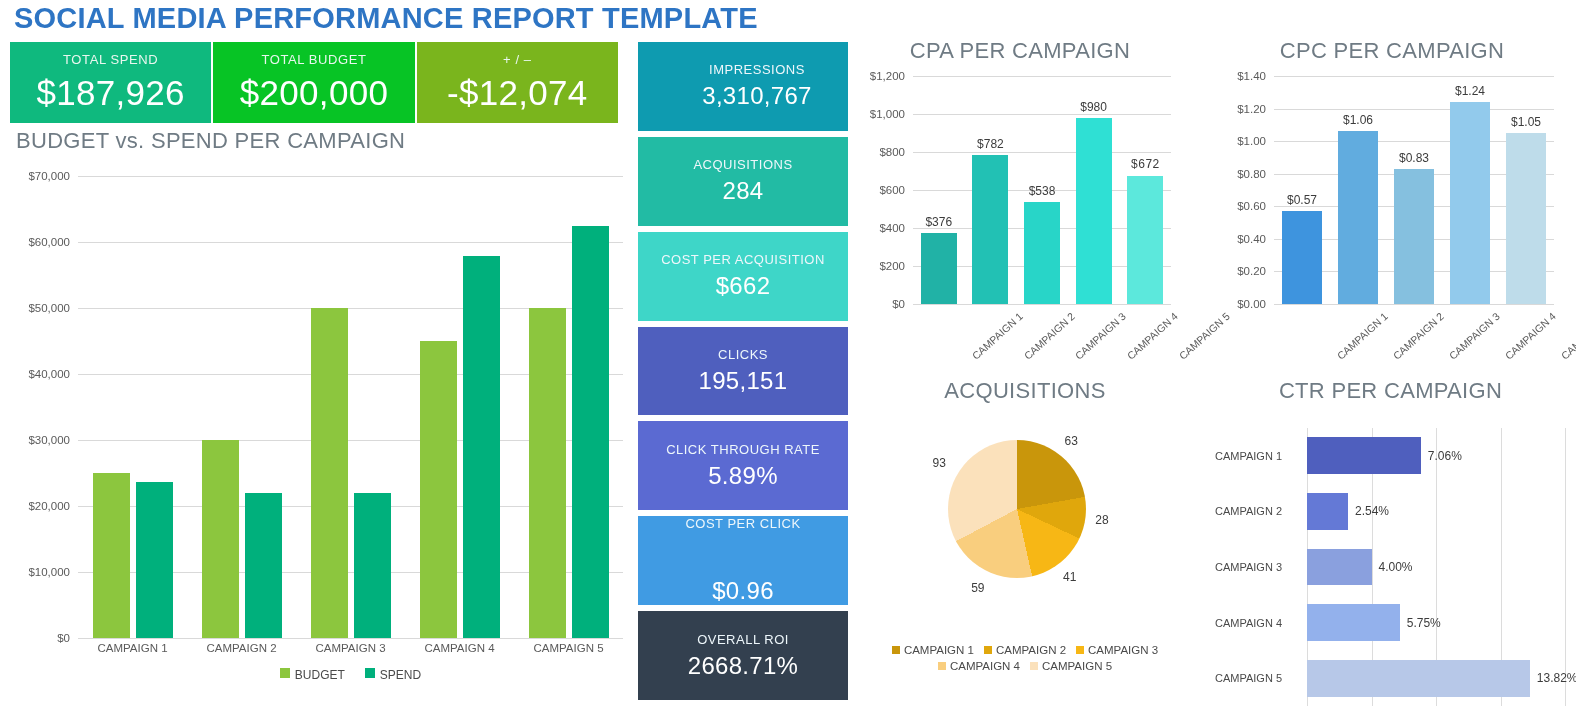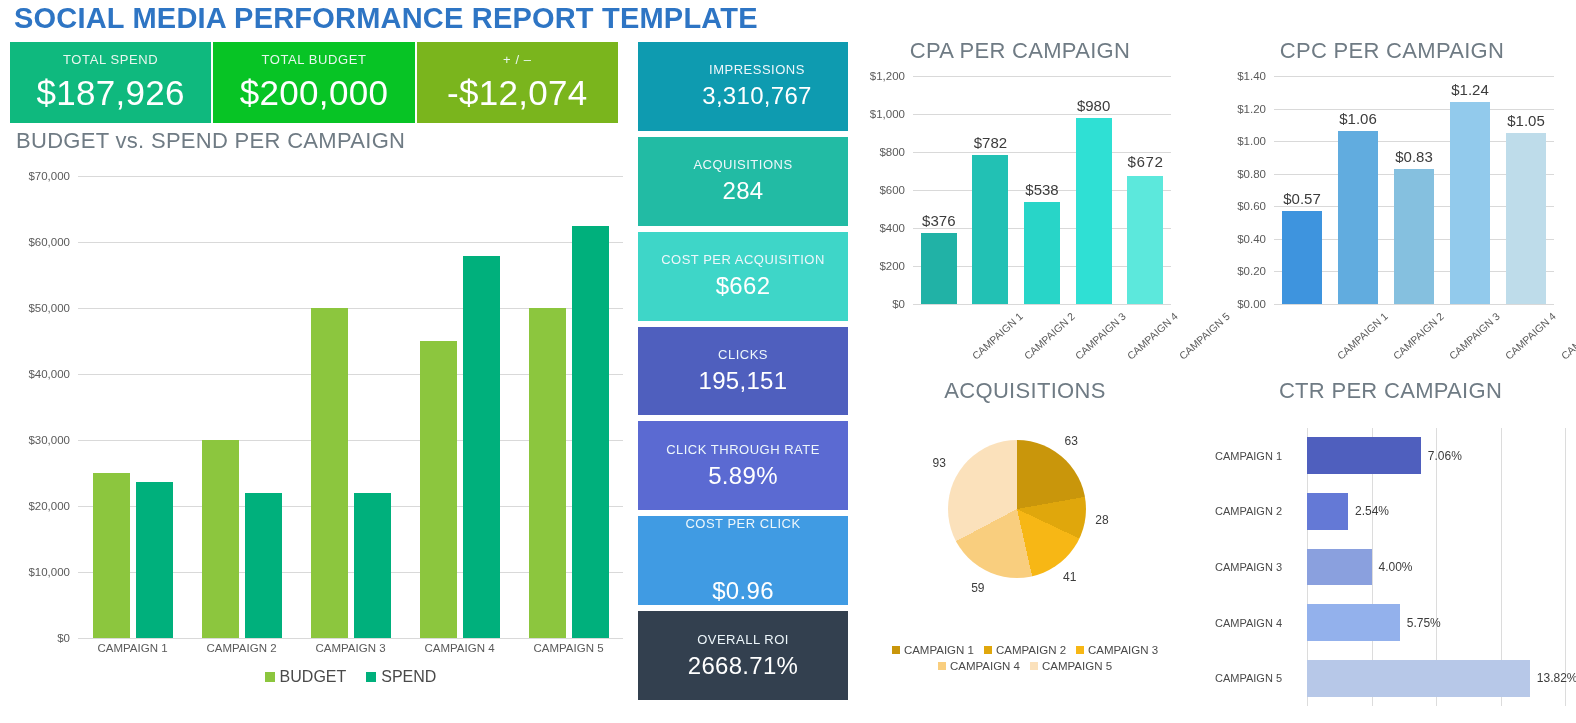--- a/index.html
+++ b/index.html
@@ -36,40 +36,40 @@
   .groups { position: absolute; left: 0; bottom: 0; width: 100%; height: 100%; display: flex; }
   .grp { flex: 1 1 0; position: relative; display: flex; align-items: flex-end;
          justify-content: center; gap: 6px; }
   .bar { width: 37px; }
   .bar.budget { background: #8CC63E; }
   .bar.spend  { background: #00B07C; }
   .xlabels { position: absolute; left: 70px; top: 514px; width: 545px; display: flex; }
   .xlabels div { flex: 1 1 0; text-align: center; font-size: 11.5px; color: #5a5a5a; }
   .legend-h { position: absolute; left: 70px; top: 540px; width: 545px;
               display: flex; justify-content: center; gap: 20px; align-items: center; }
-  .legend-h .li { display: flex; align-items: center; gap: 5px; font-size: 16px; color: #4a4a4a; }
+  .legend-h .li { display: flex; gap: 5px; font-size: 12px; color: #4a4a4a; }
   .swatch { width: 10px; height: 10px; display: inline-block; }
 
   
   .kpis { position: absolute; left: 638px; top: 42px; width: 210px; height: 658px;
           display: flex; flex-direction: column; gap: 6px; }
   .kpi { flex: 1 1 0; display: flex; flex-direction: column; align-items: center;
          justify-content: center; color: #fff; }
   .kpi .lbl { font-size: 13px; letter-spacing: .5px; color: #eef7fb; }
   .kpi .val { font-size: 24px; margin-top: 5px; letter-spacing: .3px; }
 
   
   .panel { position: absolute; }
   .panel .pt { font-size: 22px; color: #6f7b84; text-align: center; letter-spacing: .3px; }
   .cplot { position: absolute; }
   .cbars { position: absolute; left: 0; bottom: 0; width: 100%; height: 100%; display: flex; }
   .cg { flex: 1 1 0; position: relative; display: flex; align-items: flex-end; justify-content: center; }
   .cbar { width: 44px; position: relative; }
   .dlabel { position: absolute; bottom: 100%; left: 50%; transform: translateX(-50%);
-            margin-bottom: 4px; font-size: 15px; color: #3c3c3c; white-space: nowrap; text-align: right; }
+            margin-bottom: 4px; font-size: 12px; color: #3c3c3c; white-space: nowrap; text-align: right; }
   .xrot { position: absolute; font-size: 10.5px; color: #5a5a5a; white-space: nowrap;
           transform: rotate(-42deg); transform-origin: right top; text-align: right; }
 
   
   .pie { position: absolute; border-radius: 50%; }
   .pielabel { position: absolute; font-size: 12px; color: #3c3c3c; }
   .pielegend { position: absolute; display: flex; flex-wrap: wrap; justify-content: center;
                gap: 4px 10px; width: 100%; }
   .pielegend .li { display: flex; align-items: center; gap: 4px; font-size: 11.5px; color: #4a4a4a; }
 

